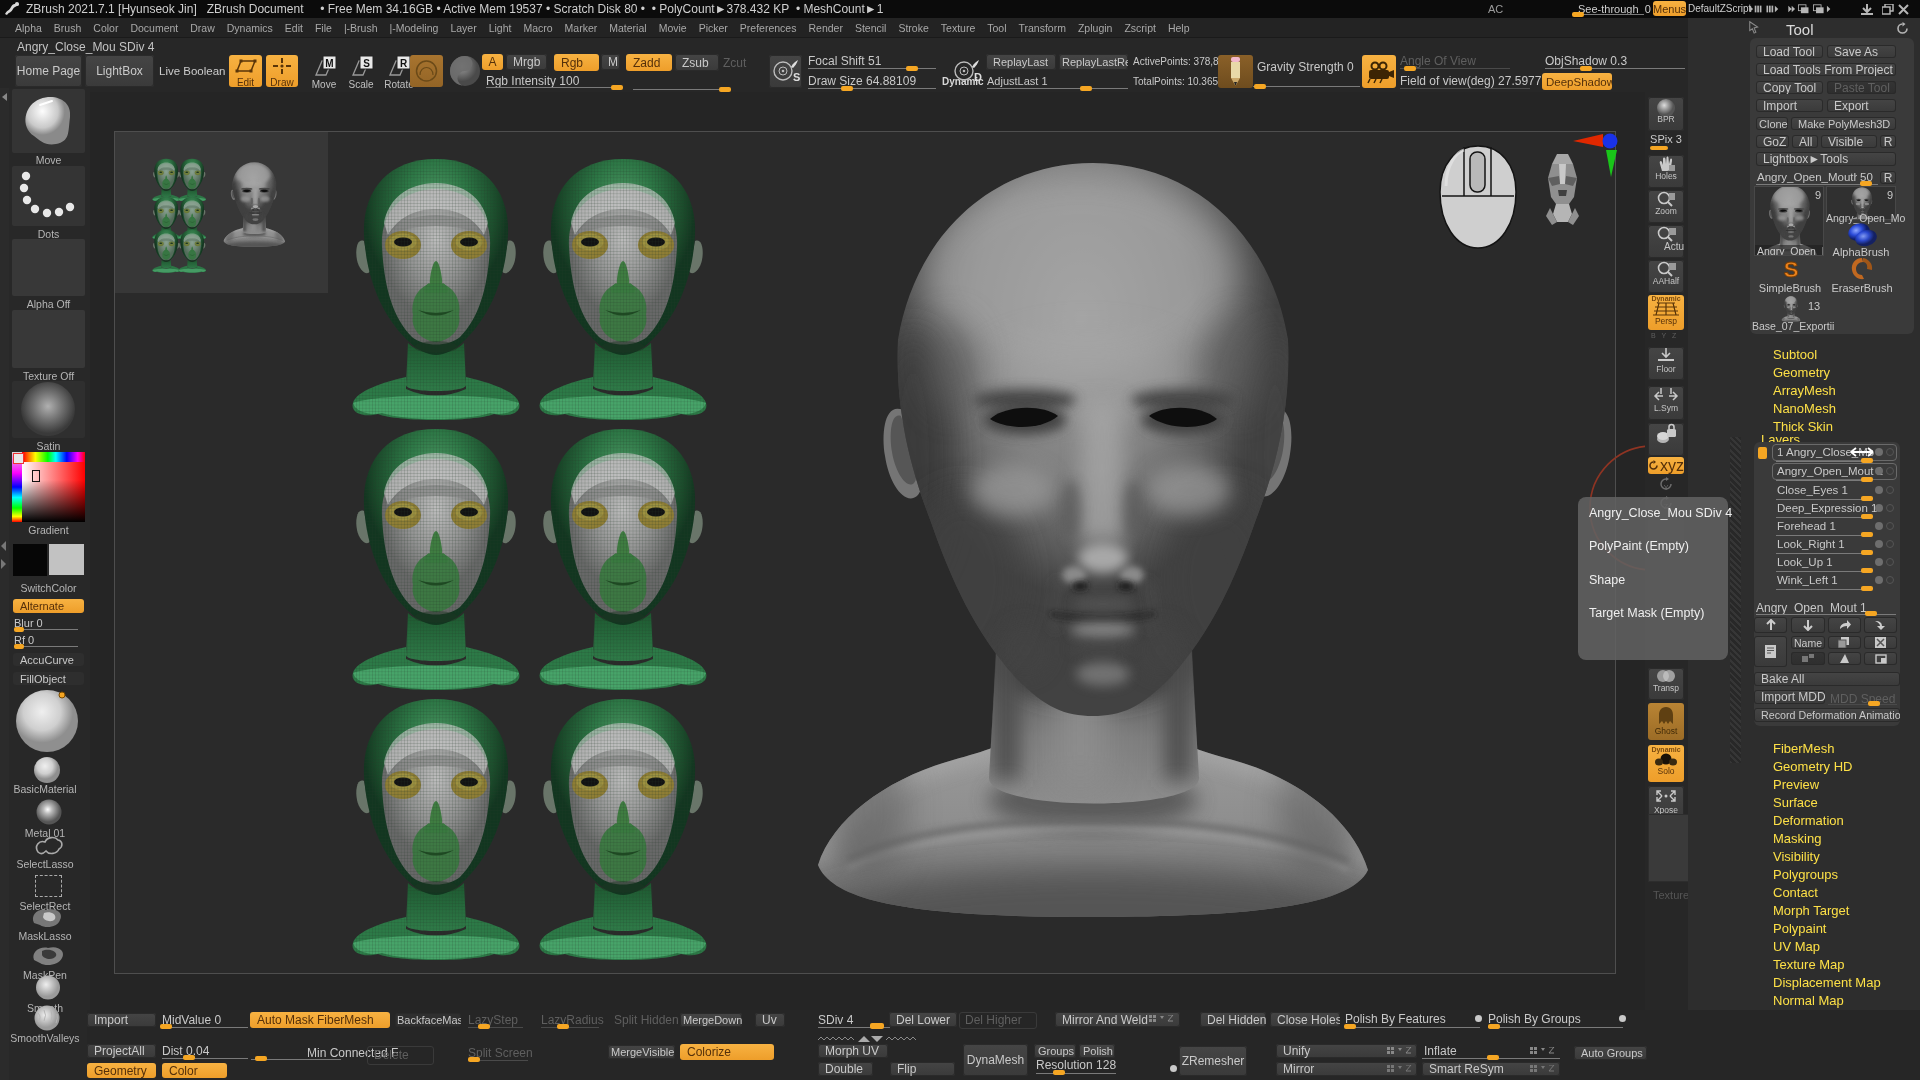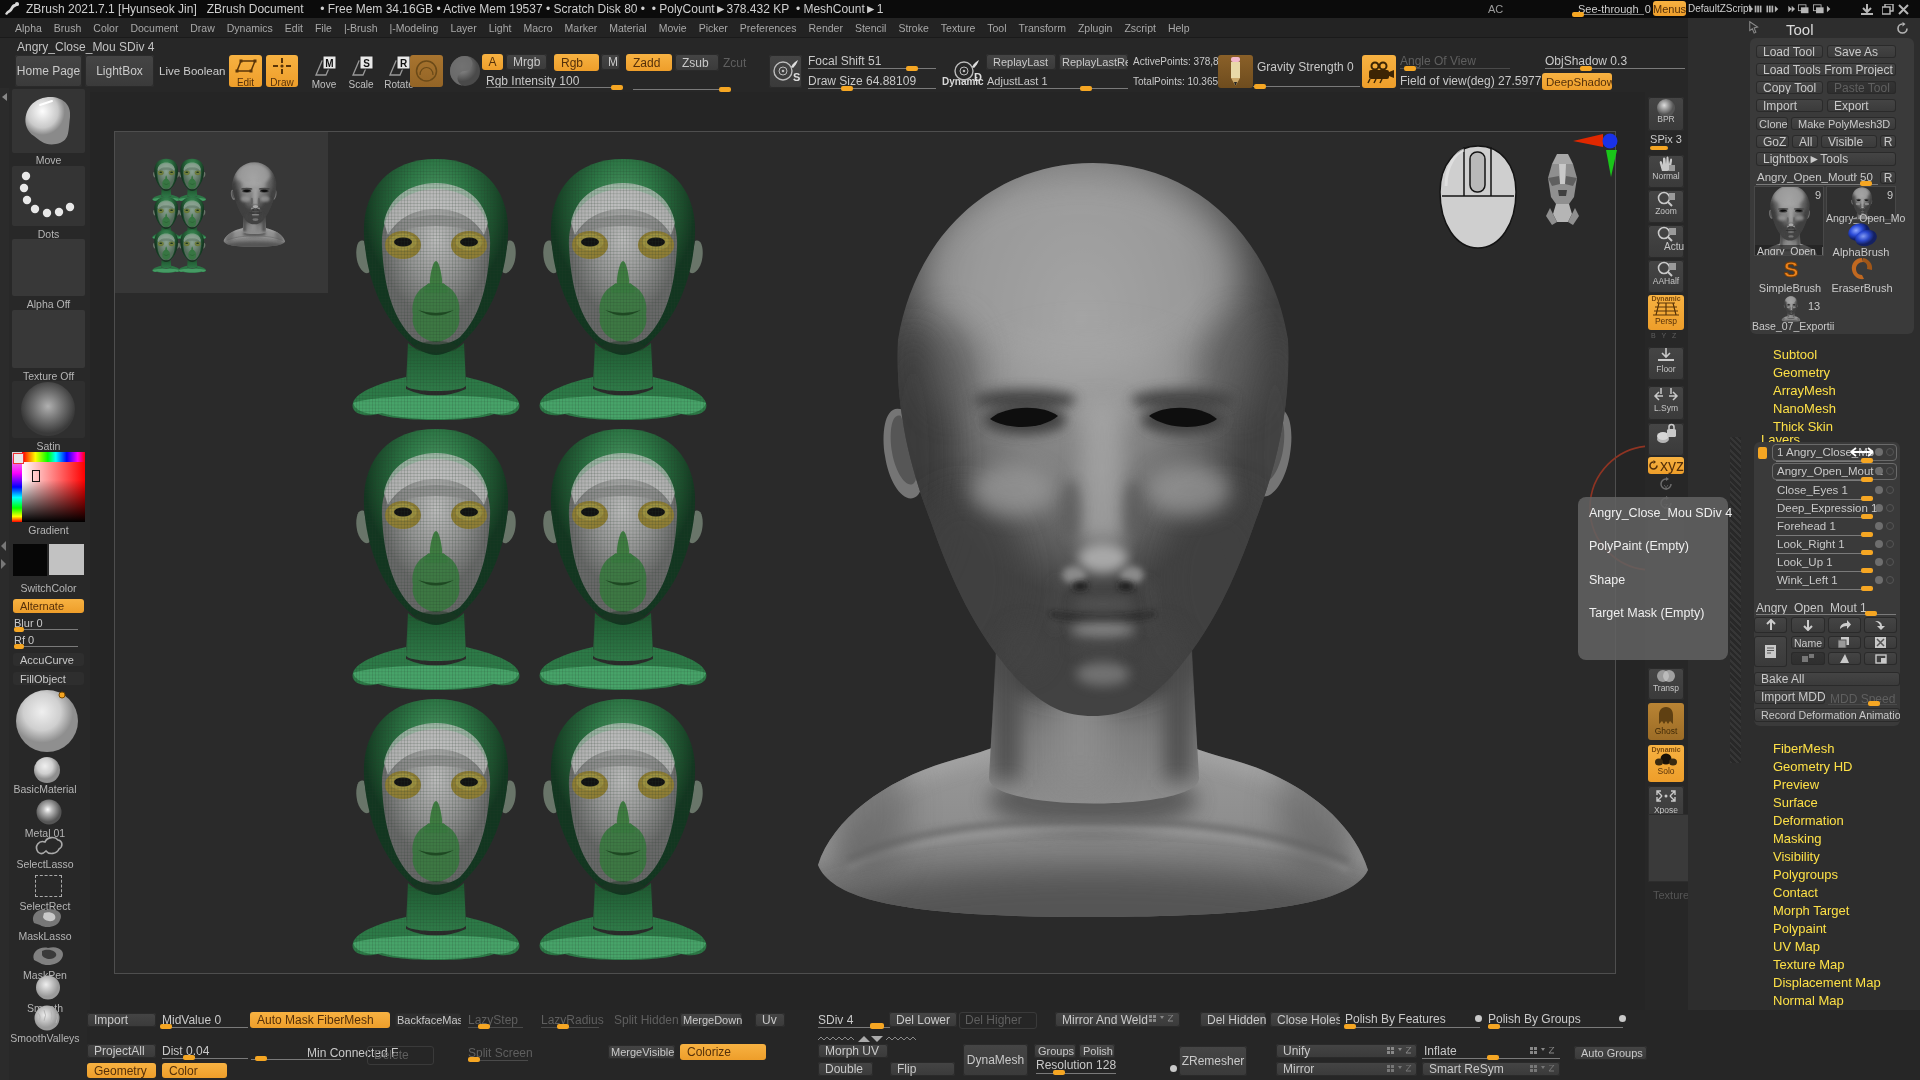--- a/index.html
+++ b/index.html
@@ -602,21 +602,21 @@
         </svg>
       <div style="font-size:8.5px;color:#c5c5c5;margin-top:-6px;">BPR</div>
     </div>
     <div class="lbl" style="left:0px;top:41px;width:42px;text-align:center;font-size:11px;">SPix 3</div>
     <div class="handle" style="left:5px;top:54px;width:18px;height:4px;"></div>
     <div class="btn" style="left:3px;top:63px;width:36px;height:33px;padding:0;display:block;text-align:center;">
       <svg width="20" height="18" viewBox="0 0 20 18">
           <path d="M6 16 L4 9 C3 6 5 5 6 7 L7 10 L7 4 C7 2 9 2 9.5 4 L10 9 L10.5 3 C10.5 1 12.5 1 12.5 3 L13 9 L14 5 C14.5 3 16.5 3 16 6 L15 12 C14.5 15 13 16 11 16 Z" fill="#c9c9c9"></path>
           <rect x="13" y="10" width="6" height="6" fill="#9a9a9a"></rect>
         </svg>
-      <div style="font-size:8.5px;color:#c5c5c5;margin-top:-5px;">Normal</div>
+      <div style="font-size:8.5px;color:#c5c5c5;margin-top:-5px;">Holes</div>
     </div>
     <div class="btn" style="left:3px;top:98px;width:36px;height:33px;padding:0;display:block;text-align:center;">
       <svg width="22" height="18" viewBox="0 0 22 18">
           <circle cx="9" cy="8" r="5.5" fill="none" stroke="#c9c9c9" stroke-width="1.6"></circle>
           <path d="M13 12 L17 16" stroke="#c9c9c9" stroke-width="2"></path>
           <rect x="14" y="3" width="6" height="7" fill="#9a9a9a"></rect>
         </svg>
       <div style="font-size:8.5px;color:#c5c5c5;margin-top:-5px;">Zoom</div>
     </div>
     <div class="btn" style="left:3px;top:133px;width:36px;height:33px;padding:0;display:block;text-align:center;">
@@ -997,21 +997,21 @@
     <div class="track" style="left:75px;top:48px;width:86px;"></div>
     <div class="handle" style="left:96px;top:45px;"></div>
     <span class="lbl" style="left:176px;top:36px;margin-left:44px;">Min Connected F</span>
     <div class="track" style="left:164px;top:49px;width:90px;"></div>
     <div class="handle" style="left:168px;top:46px;"></div>
     <span class="lbl dim" style="left:280px;top:36px;border:1px solid #3a3a3a;border-radius:3px;padding:1px 24px 2px 6px;">Delete</span>
     <span class="lbl dim" style="left:381px;top:36px;">Split Screen</span>
     <div class="track dim" style="left:381px;top:50px;width:60px;"></div>
     <div class="handle" style="left:381px;top:47px;"></div>
     <div class="btn" style="left:521px;top:35px;width:67px;height:14px;font-size:11px;padding-left:3px;">MergeVisible</div>
-    <div class="obtn" style="left:593px;top:34px;width:86px;height:16px;">Colorize</div>
+    <div class="obtn" style="left:593px;top:34px;width:94px;height:16px;">Colorize</div>
     <div class="btn" style="left:731px;top:34px;width:70px;height:14px;">Morph UV</div>
     <div class="btn" style="left:731px;top:52px;width:55px;height:14px;">Double</div>
     <div class="btn" style="left:803px;top:52px;width:65px;height:14px;">Flip</div>
     <div class="btn ctr" style="left:876px;top:34px;width:65px;height:32px;">DynaMesh</div>
     <div class="btn" style="left:947px;top:34px;width:42px;height:14px;font-size:11px;padding-left:4px;">Groups</div>
       <div class="btn" style="left:992px;top:34px;width:36px;height:14px;font-size:11px;padding-left:4px;">Polish</div>
     <span class="lbl" style="left:949px;top:48px;">Resolution 128</span>
     <div class="track" style="left:949px;top:63px;width:80px;"></div>
     <div class="handle" style="left:966px;top:60px;"></div>
     <div class="dot" style="left:1083px;top:55px;width:7px;height:7px;background:#c9c9c9;"></div>

